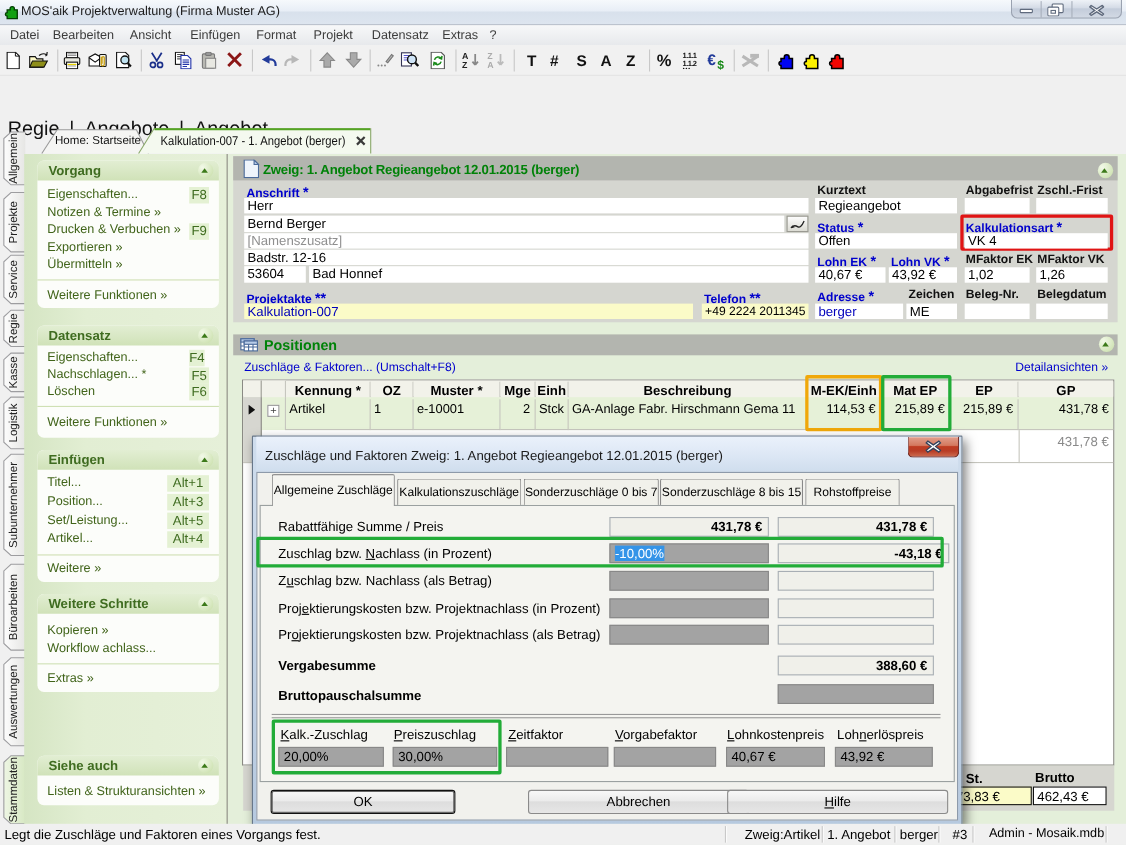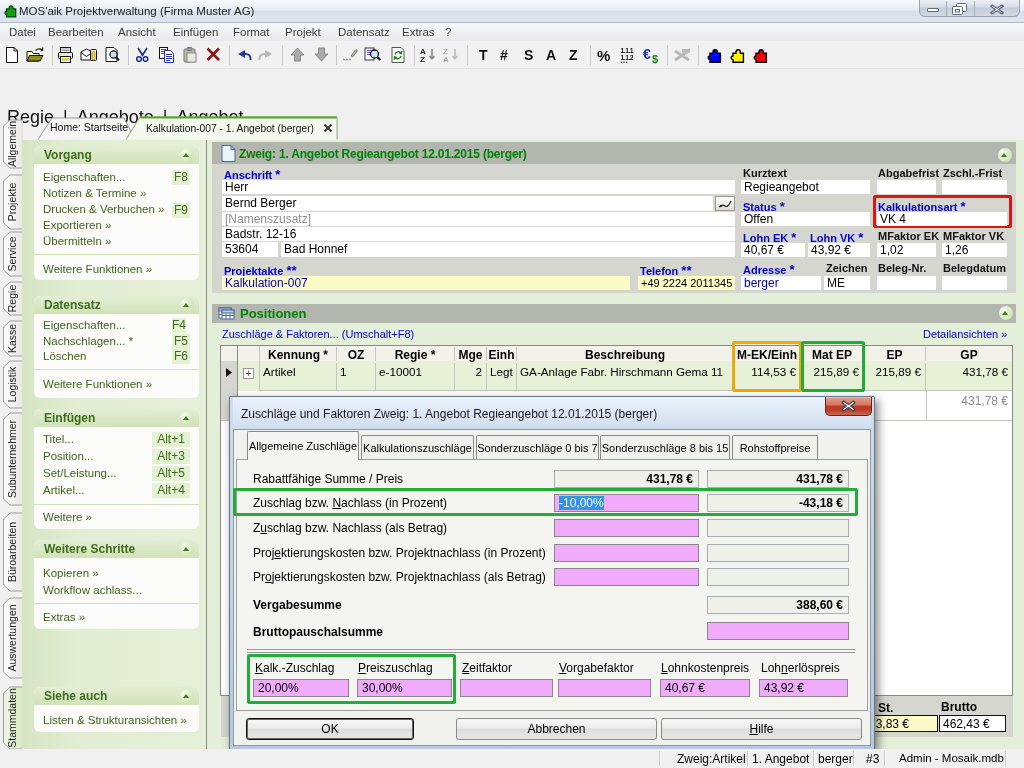--- a/index.html
+++ b/index.html
@@ -29,21 +29,21 @@
 .pitem { position:absolute; left:43px; color:#41641a; font-size:11.5px; white-space:nowrap;}
 .pkey  { position:absolute; background:#e4f1d3; color:#3f6c20; font-size:12px; padding:0 3px; height:15px;}
 .psep  { position:absolute; left:34px; width:165px; height:1px; background:#cfe0b4; }
 #main { position:absolute; left:207px; top:140px; width:817px; height:609px; background:#e4efda; }
 #formpanel { position:absolute; left:212px; top:142px; width:804px; height:151px; background:#d5d6d0; }
 #formhead { position:absolute; left:212px; top:142px; width:804px; height:22px; background:#b3b5af; }
 .flabel { position:absolute; font-weight:bold; color:#0000cc; font-size:11px; white-space:nowrap;}
 .flabelk { position:absolute; font-weight:bold; color:#111; font-size:11px; white-space:nowrap;}
 .ffield { position:absolute; background:#fff; font-size:12px; color:#000; padding:0px 0 0 3px; white-space:nowrap; overflow:hidden; height:14px; line-height:14px;}
 .dlbl { position:absolute; font-size:12px; color:#000; white-space:nowrap;}
-.dfield { position:absolute; border:1px solid #888888; background:#f0abfc; font-size:12px; height:18px; line-height:16px; padding-left:4px;}
+.dfield { position:absolute; border:1px solid #888888; background:#a3a3a3; font-size:12px; height:18px; line-height:16px; padding-left:4px;}
 .dfieldro { position:absolute; border:1px solid #a8aeb4; background:#f0f0ea; font-size:12px; font-weight:bold; text-align:right; height:18px; line-height:16px; padding-right:5px;}
 .btn { position:absolute; height:22px; background:linear-gradient(#f8f8f8,#ebebeb 45%,#dddddd 50%,#e6e6e6);
   border:1px solid #8a8a8a; border-radius:3px; text-align:center; font-size:12px; padding-top:3px;}
 #statusbar { position:absolute; left:0; top:749px; width:1024px; height:19px; background:#f0f0f0; font-size:12px;}
 .sbsep { position:absolute; top:2px; width:1px; height:15px; background:#c9c9c9; box-shadow:1px 0 0 #fbfbfb;}
 u.ac { text-decoration:underline; }
 .gridhead { position:absolute; background:#f2f2ea; border-right:1px solid #c6c6be; font-weight:bold; text-align:center; font-size:12px; height:14px; padding-top:1px;}
 .gridcell { position:absolute; border-right:1px solid #c6c6be; font-size:11.7px; padding:2px 4px 0 3px; white-space:nowrap; overflow:hidden;}
 .dtabbtn { position:absolute; background:#f1f1eb; border:1px solid #898989; border-bottom:none; font-size:11px; text-align:center; padding-top:6px; height:24px; border-radius:2px 2px 0 0; white-space:nowrap; overflow:hidden;}
 
@@ -383,21 +383,21 @@
 <div class="abs" style="left:222px;top:328px;font-size:11px;color:#0000cc">Zuschläge &amp; Faktoren... (Umschalt+F8)</div>
 <div class="abs" style="left:923px;top:328px;font-size:11px;color:#0000cc">Detailansichten »</div>
 
 <div class="abs" style="left:220px;top:345px;width:793px;height:351px;background:#fff;border:1px solid #8a8a84"></div>
 
 <div class="abs" style="left:221px;top:346px;width:791px;height:15px;background:#f2f2ea;border-bottom:1px solid #8a8a84"></div>
 <div class="abs" style="left:221px;top:361px;width:791px;height:30px;background:#e6f1d8"></div>
 
 <div class="gridhead" style="left:260px;top:347px;width:77px">Kennung *</div>
 <div class="gridhead" style="left:337px;top:347px;width:39px">OZ</div>
-<div class="gridhead" style="left:376px;top:347px;width:79px">Regie *</div>
+<div class="gridhead" style="left:376px;top:347px;width:79px">Muster *</div>
 <div class="gridhead" style="left:455px;top:347px;width:32px">Mge</div>
 <div class="gridhead" style="left:487px;top:347px;width:30px">Einh</div>
 <div class="gridhead" style="left:517px;top:347px;width:217px">Beschreibung</div>
 <div class="gridhead" style="left:734px;top:347px;width:67px">M-EK/Einh</div>
 <div class="gridhead" style="left:801px;top:347px;width:63px">Mat EP</div>
 <div class="gridhead" style="left:864px;top:347px;width:62px">EP</div>
 <div class="gridhead" style="left:926px;top:347px;width:86px;border-right:none">GP</div>
 
 <div class="abs" style="left:221px;top:346px;width:17px;height:15px;background:#f2f2ea;border-right:1px solid #8a8a84"></div>
 <div class="abs" style="left:221px;top:361px;width:17px;height:60px;background:#d6d6d0;border-right:1px solid #8a8a84"></div>
@@ -405,21 +405,21 @@
 <div class="abs" style="left:238px;top:361px;width:22px;height:30px;border-right:1px solid #c6c6be"></div>
 <svg class="abs" style="left:225px;top:368px" width="8" height="9">
       <path d="M1 0 L7 4.5 L1 9 Z" fill="#111"></path>
     </svg>
 <div class="abs" style="left:243px;top:368px;width:11px;height:11px;background:#fff;border:1px solid #999;font-size:10px;line-height:9px;text-align:center;color:#444">+</div>
 
 <div class="gridcell" style="left:260px;top:363px;width:77px;height:28px;border-bottom:1px solid #c6c6be">Artikel</div>
 <div class="gridcell" style="left:337px;top:363px;width:39px;height:28px;border-bottom:1px solid #c6c6be">1</div>
 <div class="gridcell" style="left:376px;top:363px;width:79px;height:28px;border-bottom:1px solid #c6c6be">e-10001</div>
 <div class="gridcell" style="left:455px;top:363px;width:32px;height:28px;border-bottom:1px solid #c6c6be;text-align:right">2</div>
-<div class="gridcell" style="left:487px;top:363px;width:30px;height:28px;border-bottom:1px solid #c6c6be">Legt</div>
+<div class="gridcell" style="left:487px;top:363px;width:30px;height:28px;border-bottom:1px solid #c6c6be">Stck</div>
 <div class="gridcell" style="left:517px;top:363px;width:217px;height:28px;border-bottom:1px solid #c6c6be">GA-Anlage Fabr. Hirschmann Gema 11</div>
 <div class="gridcell" style="left:734px;top:363px;width:67px;height:28px;border-bottom:1px solid #c6c6be;text-align:right">114,53 €</div>
 <div class="gridcell" style="left:801px;top:363px;width:63px;height:28px;border-bottom:1px solid #c6c6be;text-align:right">215,89 €</div>
 <div class="gridcell" style="left:864px;top:363px;width:62px;height:28px;border-bottom:1px solid #c6c6be;text-align:right">215,89 €</div>
 <div class="gridcell" style="left:926px;top:363px;width:86px;height:28px;border-bottom:1px solid #c6c6be;border-right:none;text-align:right">431,78 €</div>
 
 <div class="abs" style="left:926px;top:391px;width:1px;height:30px;background:#c6c6be"></div>
 <div class="abs" style="left:221px;top:420px;width:791px;height:1px;background:#c6c6be"></div>
 <div class="abs" style="left:930px;top:394px;width:78px;text-align:right;color:#8a8a8a;font-size:12px">431,78 €</div>
 
@@ -451,21 +451,21 @@
 <div class="dtabbtn" style="left:476px;top:435px;width:123px">Sonderzuschläge 0 bis 7</div>
 <div class="dtabbtn" style="left:600px;top:435px;width:130px">Sonderzuschläge 8 bis 15</div>
 <div class="dtabbtn" style="left:732px;top:435px;width:86px">Rohstoffpreise</div>
 
 <div class="dlbl" style="left:253px;top:472px;font-weight:normal">Rabattfähige Summe / Preis</div>
 <div class="dfieldro" style="left:554px;top:470px;width:145px">431,78 €</div>
 <div class="dfieldro" style="left:707px;top:470px;width:142px">431,78 €</div>
 <div class="abs" style="left:233px;top:488px;width:625px;height:28px;border:3px solid #22ac38;border-radius:2px;z-index:2"></div>
 <div class="dlbl" style="left:253px;top:496px">Zuschlag bzw. <u class="ac">N</u>achlass (in Prozent)</div>
 <div class="dfield" style="left:554px;top:494px;width:145px"><span style="background:#3494e8;color:#fff">-10,00%</span></div>
-<div class="dfieldro" style="left:707px;top:494px;width:142px">-43,18 €</div>
+<div class="dfieldro" style="left:707px;top:494px;width:156px">-43,18 €</div>
 <div class="dlbl" style="left:253px;top:521px">Z<u class="ac">u</u>schlag bzw. Nachlass (als Betrag)</div>
 <div class="dfield" style="left:554px;top:519px;width:145px"></div>
 <div class="dfieldro" style="left:707px;top:519px;width:142px"></div>
 <div class="dlbl" style="left:253px;top:546px">Proj<u class="ac">e</u>ktierungskosten bzw. Projektnachlass (in Prozent)</div>
 <div class="dfield" style="left:554px;top:544px;width:145px"></div>
 <div class="dfieldro" style="left:707px;top:544px;width:142px"></div>
 <div class="dlbl" style="left:253px;top:570px">Pr<u class="ac">o</u>jektierungskosten bzw. Projektnachlass (als Betrag)</div>
 <div class="dfield" style="left:554px;top:568px;width:145px"></div>
 <div class="dfieldro" style="left:707px;top:568px;width:142px"></div>
 <div class="dlbl" style="left:253px;top:598px;font-weight:bold">Vergabesumme</div>
@@ -481,25 +481,26 @@
 <div class="dlbl" style="left:559px;top:661px"><u class="ac">V</u>orgabefaktor</div>
 <div class="dlbl" style="left:661px;top:661px"><u class="ac">L</u>ohnkostenpreis</div>
 <div class="dlbl" style="left:761px;top:661px">Loh<u class="ac">n</u>erlöspreis</div>
 <div class="dfield" style="left:253px;top:679px;width:96px">20,00%</div>
 <div class="dfield" style="left:357px;top:679px;width:95px">30,00%</div>
 <div class="dfield" style="left:460px;top:679px;width:93px"></div>
 <div class="dfield" style="left:558px;top:679px;width:93px"></div>
 <div class="dfield" style="left:660px;top:679px;width:90px">40,67 €</div>
 <div class="dfield" style="left:759px;top:679px;width:89px">43,92 €</div>
 <div class="btn" style="left:246px;top:718px;width:168px;border:1px solid #111;box-shadow:0 0 0 1px #666 inset">OK</div>
-<div class="btn" style="left:456px;top:718px;width:201px">Abbrechen</div>
+<div class="btn" style="left:480px;top:718px;width:201px">Abbrechen</div>
 <div class="btn" style="left:661px;top:718px;width:201px"><u class="ac">H</u>ilfe</div>
 </div>
 
 <div id="statusbar">
+  <span class="abs" style="left:4px;top:3px">Legt die Zuschläge und Faktoren eines Vorgangs fest.</span>
   <div class="sbsep" style="left:659px"></div>
   <span class="abs" style="left:677px;top:3px">Zweig:Artikel</span>
   <div class="sbsep" style="left:747px"></div>
   <span class="abs" style="left:752px;top:3px">1. Angebot</span>
   <div class="sbsep" style="left:813px"></div>
   <span class="abs" style="left:818px;top:3px">berger</span>
   <div class="sbsep" style="left:853px"></div>
   <span class="abs" style="left:866px;top:3px">#3</span>
   <div class="sbsep" style="left:884px"></div>
   <span class="abs" style="left:899px;top:3px;font-size:11.5px">Admin - Mosaik.mdb</span>

